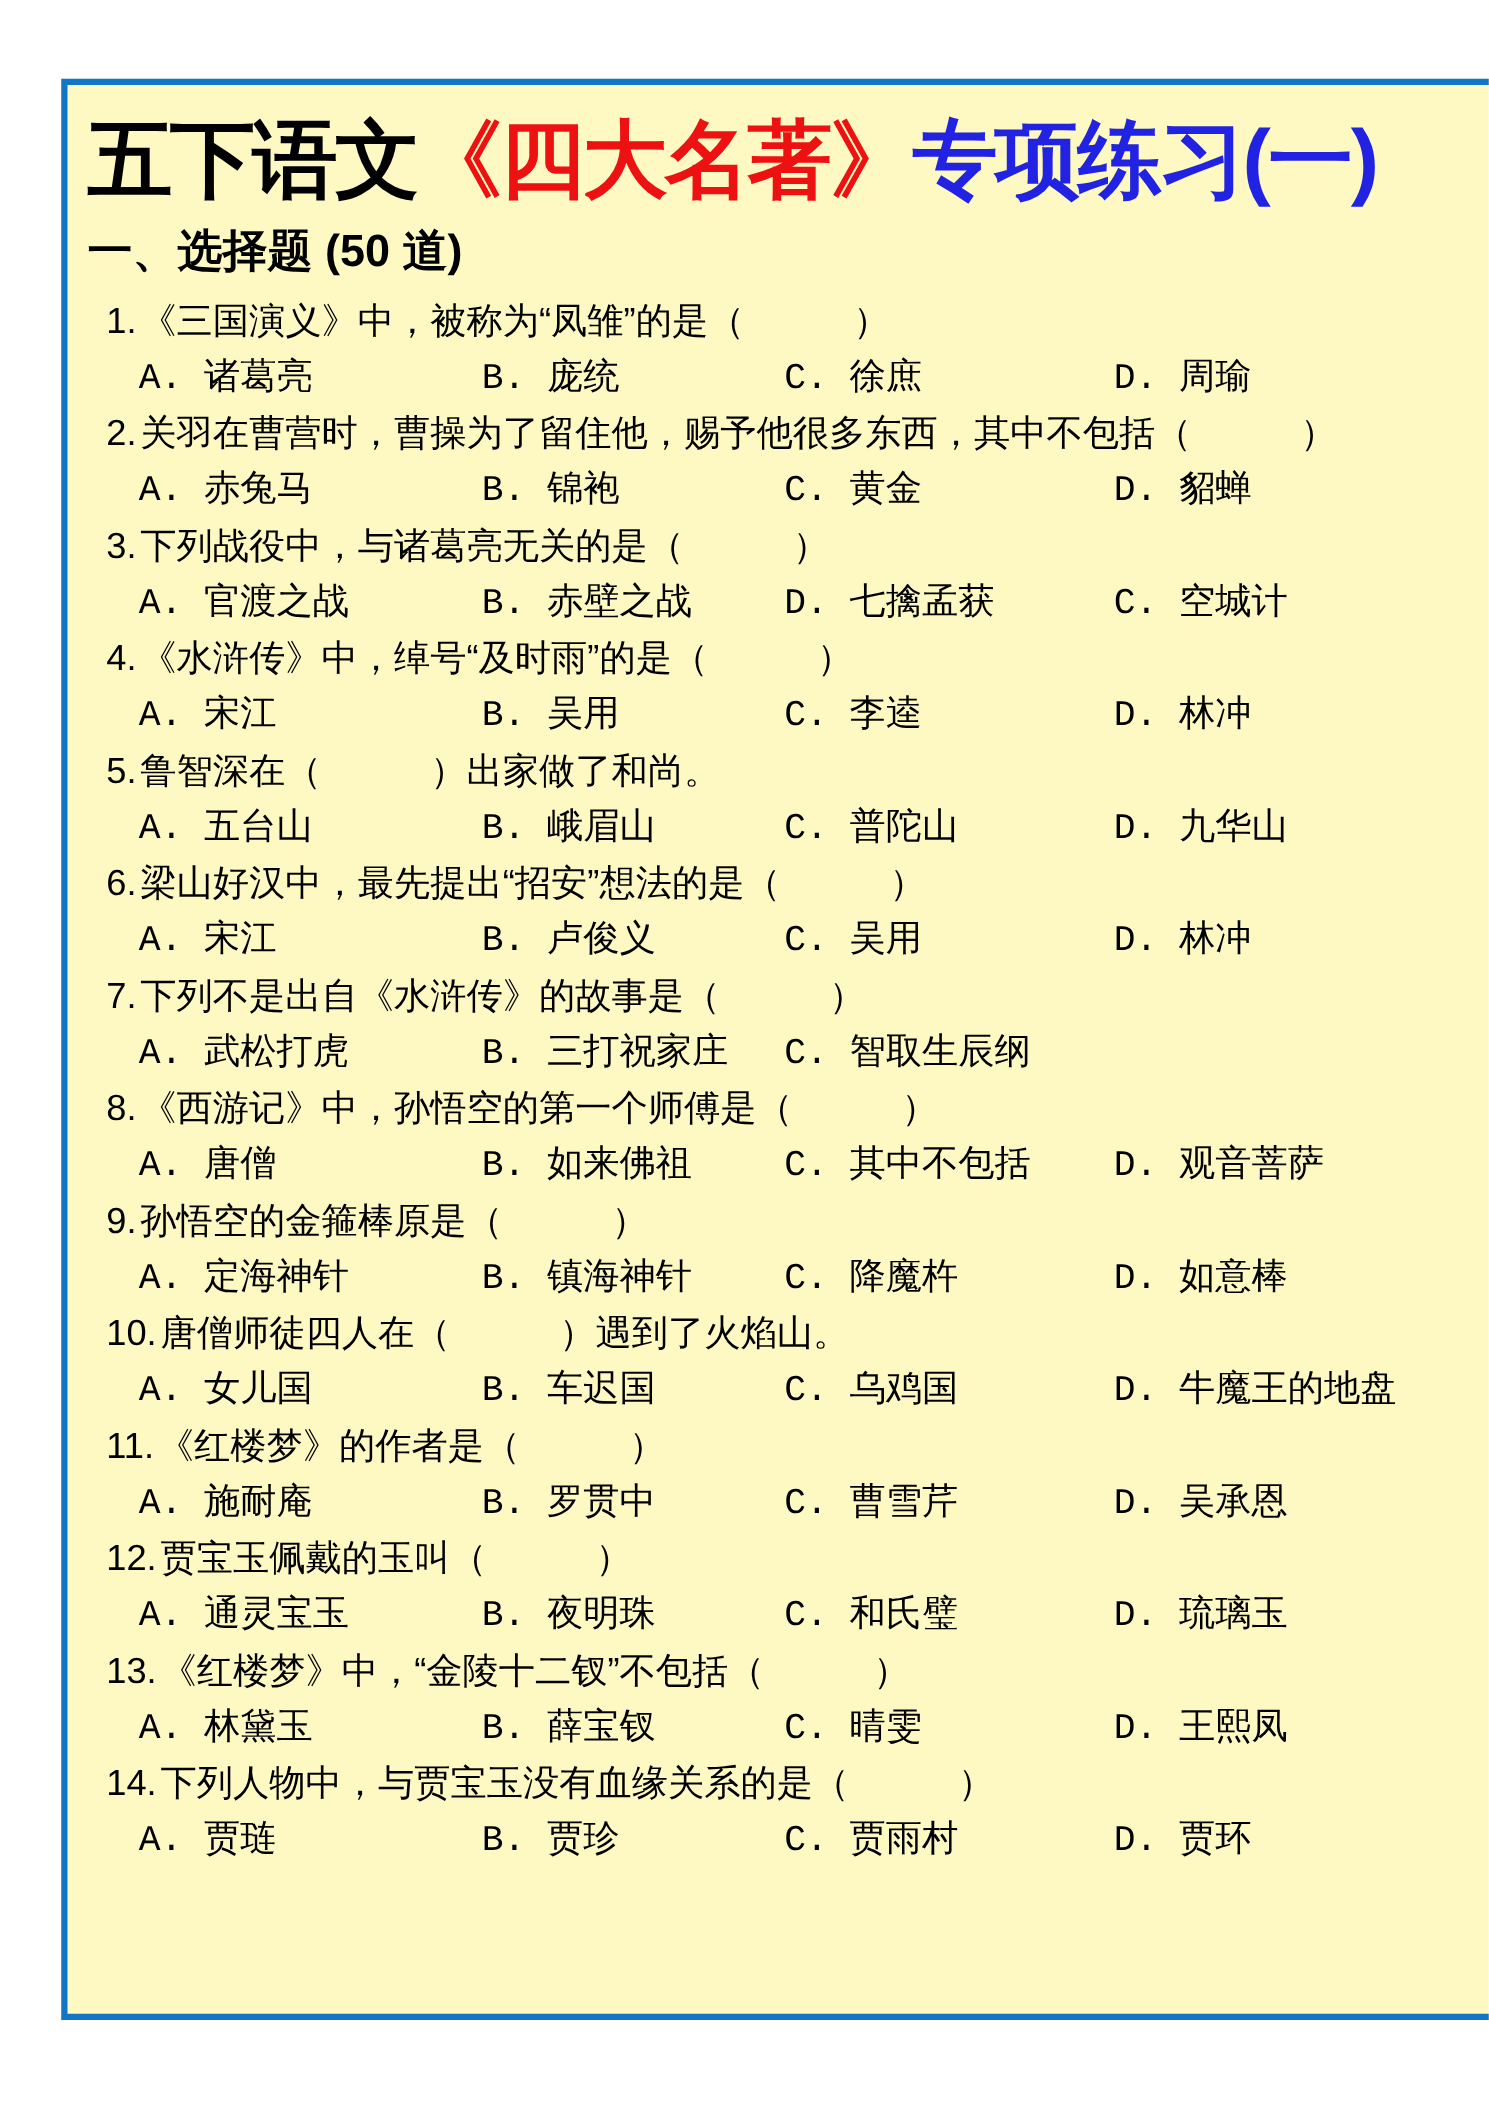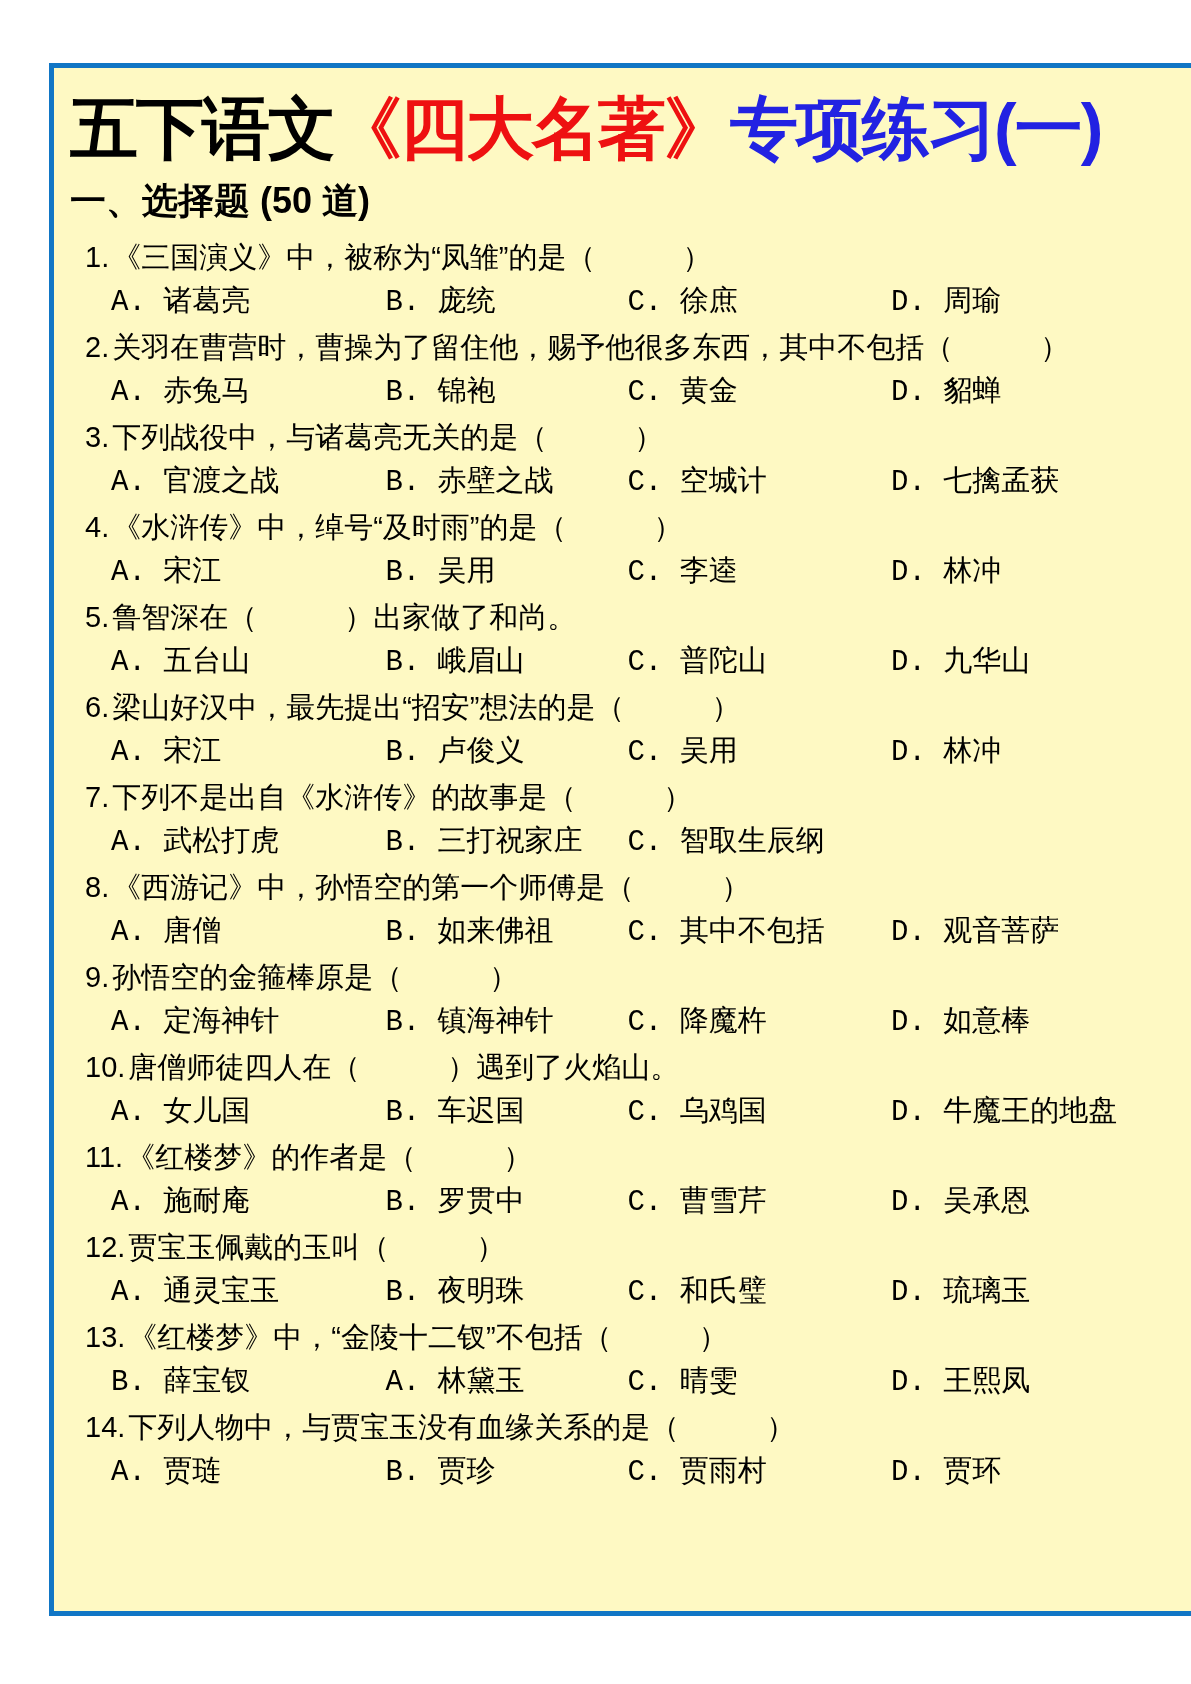--- a/index.html
+++ b/index.html
@@ -104,22 +104,22 @@
       </div>
     </div>
 
     <div class="question">
       <div class="q-line">
         <span class="q-num">3.</span><span class="q-text">下列战役中，与诸葛亮无关的是（　　　）</span>
       </div>
       <div class="opts">
         <span class="opt">A. 官渡之战</span>
         <span class="opt">B. 赤壁之战</span>
+        <span class="opt">D. 七擒孟获</span>
         <span class="opt">C. 空城计</span>
-        <span class="opt">D. 七擒孟获</span>
       </div>
     </div>
 
     <div class="question">
       <div class="q-line">
         <span class="q-num">4.</span><span class="q-text">《水浒传》中，绰号“及时雨”的是（　　　）</span>
       </div>
       <div class="opts">
         <span class="opt">A. 宋江</span>
         <span class="opt">B. 吴用</span>
@@ -221,22 +221,22 @@
         <span class="opt">C. 和氏璧</span>
         <span class="opt">D. 琉璃玉</span>
       </div>
     </div>
 
     <div class="question">
       <div class="q-line">
         <span class="q-num">13.</span><span class="q-text">《红楼梦》中，“金陵十二钗”不包括（　　　）</span>
       </div>
       <div class="opts">
+        <span class="opt">A. 林黛玉</span>
         <span class="opt">B. 薛宝钗</span>
-        <span class="opt">A. 林黛玉</span>
         <span class="opt">C. 晴雯</span>
         <span class="opt">D. 王熙凤</span>
       </div>
     </div>
 
     <div class="question">
       <div class="q-line">
         <span class="q-num">14.</span><span class="q-text">下列人物中，与贾宝玉没有血缘关系的是（　　　）</span>
       </div>
       <div class="opts">

